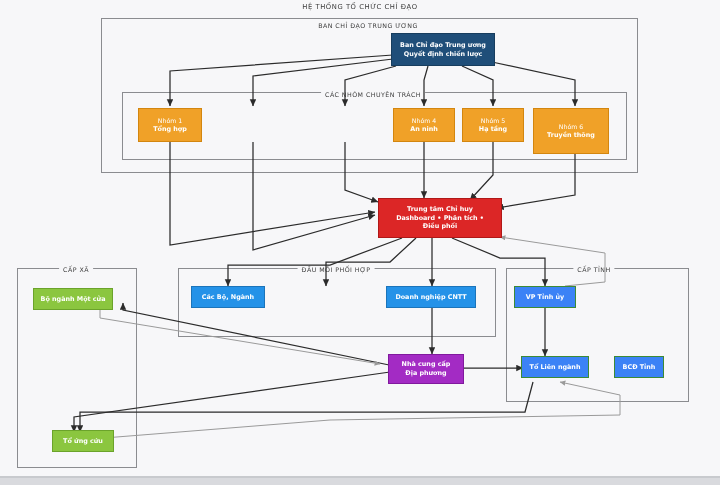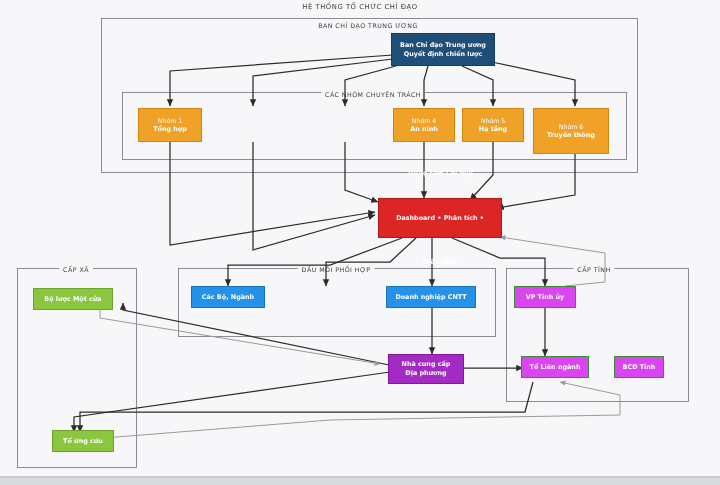--- a/index.html
+++ b/index.html
@@ -41,23 +41,23 @@
     z-index:5;
   }
   .node .l1{font-size:6.4px;}
   .node .l2{font-size:6.4px;}
   .node.single .l1{font-size:6.4px;}
 
   .n-blue{background:#1f4e79;border:1px solid #173d5e;}
   .n-orange{background:#f0a128;border:1px solid #d3860f;}
   .n-orange .l1{font-weight:normal;font-size:6.2px;}
   .n-orange .l2{font-weight:bold;}
-  .n-red{background:#dc2626;border:1px solid #b01818;gap:36px;}
+  .n-red{background:#dc2626;border:1px solid #b01818;}
   .n-cyan{background:#2492e8;border:1px solid #1b74ba;}
-  .n-green{background:#d946ef;border:1px solid #3d8a35;}
+  .n-green{background:#3b82f6;border:1px solid #3d8a35;}
   .n-green-l{background:#8bc63f;border:1px solid #6ba32b;}
   .n-purple{background:#a32bc4;border:1px solid #81199e;text-align:right;}
 
   svg.edges{position:absolute;left:0;top:0;width:720px;height:485px;z-index:2;pointer-events:none;}
 </style>
 </head>
 <body>
 
 <div id="stage">
 
@@ -160,21 +160,21 @@
   </div>
 
   <div class="node n-cyan single" style="left:191px;top:286px;width:74px;height:22px;">
     <span class="l1">Các Bộ, Ngành</span>
   </div>
   <div class="node n-cyan single" style="left:386px;top:286px;width:90px;height:22px;">
     <span class="l1">Doanh nghiệp CNTT</span>
   </div>
 
   <div class="node n-green-l single" style="left:33px;top:288px;width:80px;height:22px;">
-    <span class="l1">Bộ lược Một cửa</span>
+    <span class="l1">Bộ ngành Một cửa</span>
   </div>
   <div class="node n-green-l single" style="left:52px;top:430px;width:62px;height:22px;">
     <span class="l1">Tổ ứng cứu</span>
   </div>
 
   <div class="node n-green single" style="left:514px;top:286px;width:62px;height:22px;">
     <span class="l1">VP Tỉnh ủy</span>
   </div>
   <div class="node n-green single" style="left:521px;top:356px;width:68px;height:22px;">
     <span class="l1">Tổ Liên ngành</span>

